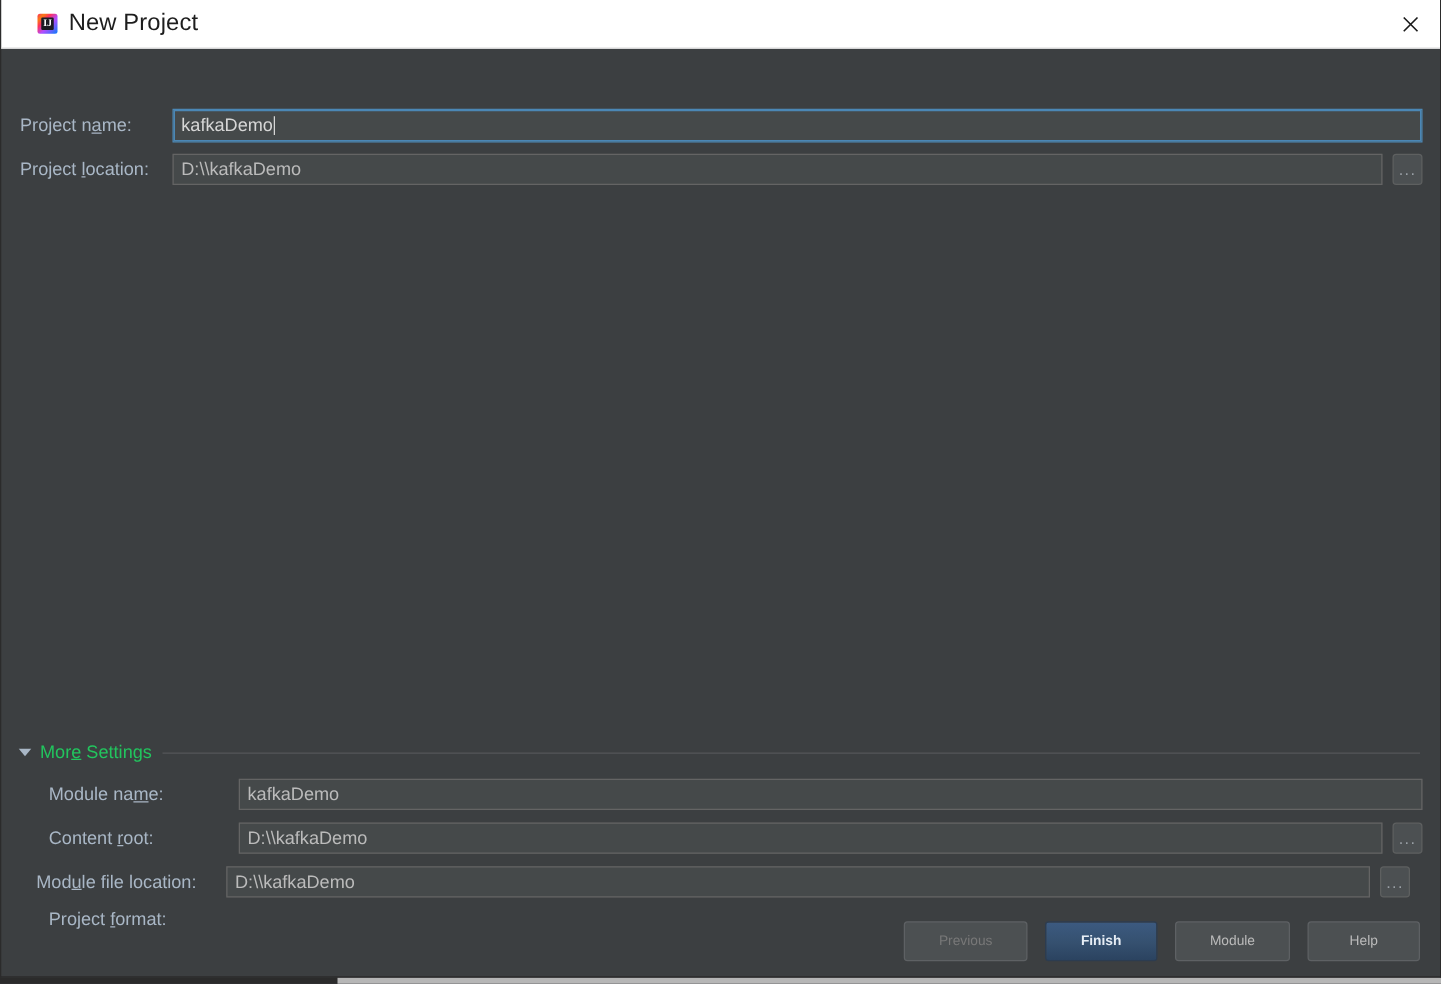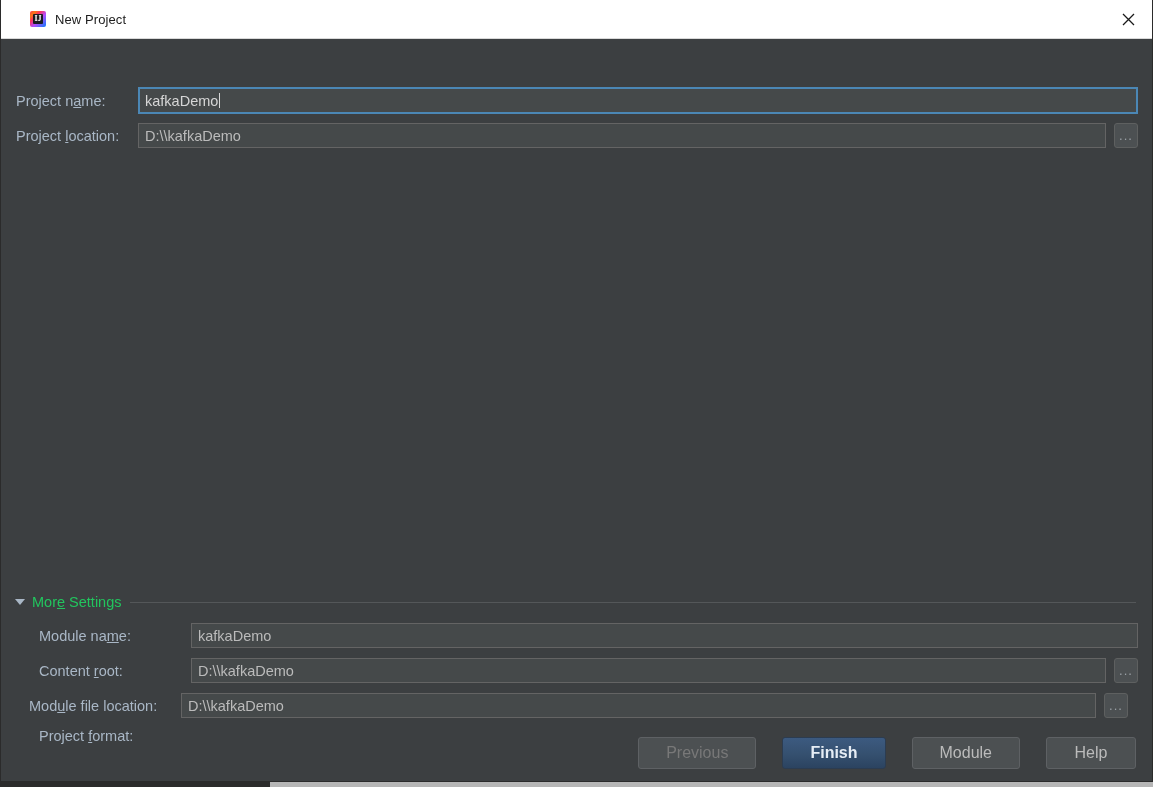--- a/index.html
+++ b/index.html
@@ -58,21 +58,21 @@
   #app-icon .inner {
     position: absolute; left: 3px; top: 3px; right: 3px; bottom: 3px;
     background: #1b1b22; border-radius: 1px;
   }
   #app-icon .ij {
     position: absolute; left: 4.5px; top: 4px;
     color: #ffffff; font-size: 8px; line-height: 8px;
     font-family: "Liberation Serif", serif; font-weight: bold;
   }
   #title-text {
-    color: #1d1d1d; font-size: 13px; letter-spacing: .1px;
+    color: #1d1d1d; font-size: 19px; letter-spacing: .1px;
   }
   #close-btn {
     position: absolute; right: 0; top: 0;
     width: 47px; height: 38px;
     display: flex; align-items: center; justify-content: center;
     cursor: pointer;
   }
   #close-btn svg { display: block; }
 
   
@@ -187,25 +187,24 @@
   
   #footer {
     position: absolute; right: 16px; bottom: 12px;
     display: flex; gap: 14px;
   }
   .btn {
     min-width: 90px; height: 32px;
     background: #4c5052;
     border: 1px solid #5e6164;
     border-radius: 3px;
-    color: #bbbbbb; font-size: 16px;
+    color: #bbbbbb; font-size: 11px;
     display: flex; align-items: center; justify-content: center;
     cursor: pointer;
     padding: 0 27px;
-    margin-left: 12px;
   }
   .btn.disabled { color: #787878; }
   .btn.default {
     background: linear-gradient(to bottom, #3c5a80 0%, #35506f 55%, #2b4360 100%);
     border: 1px solid #2c3c50;
     color: #e6edf5; font-weight: bold;
   }
 </style>
 </head>
 <body>

